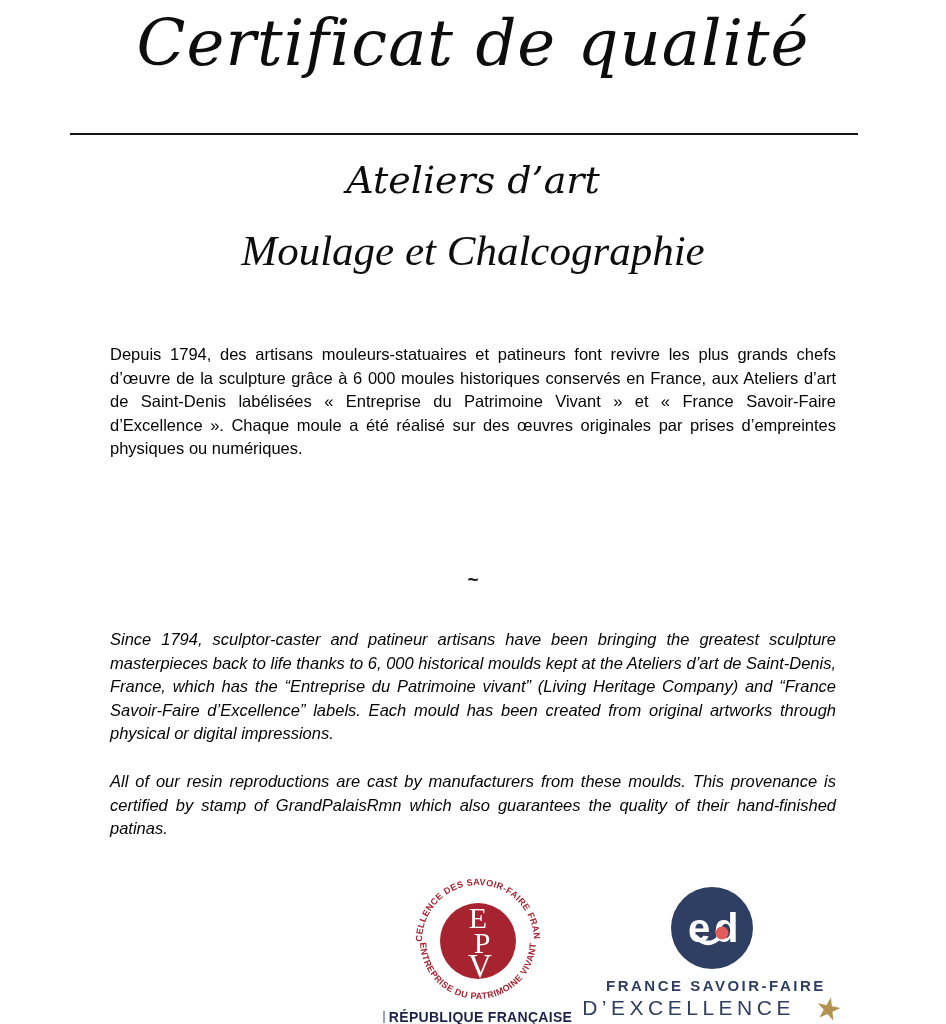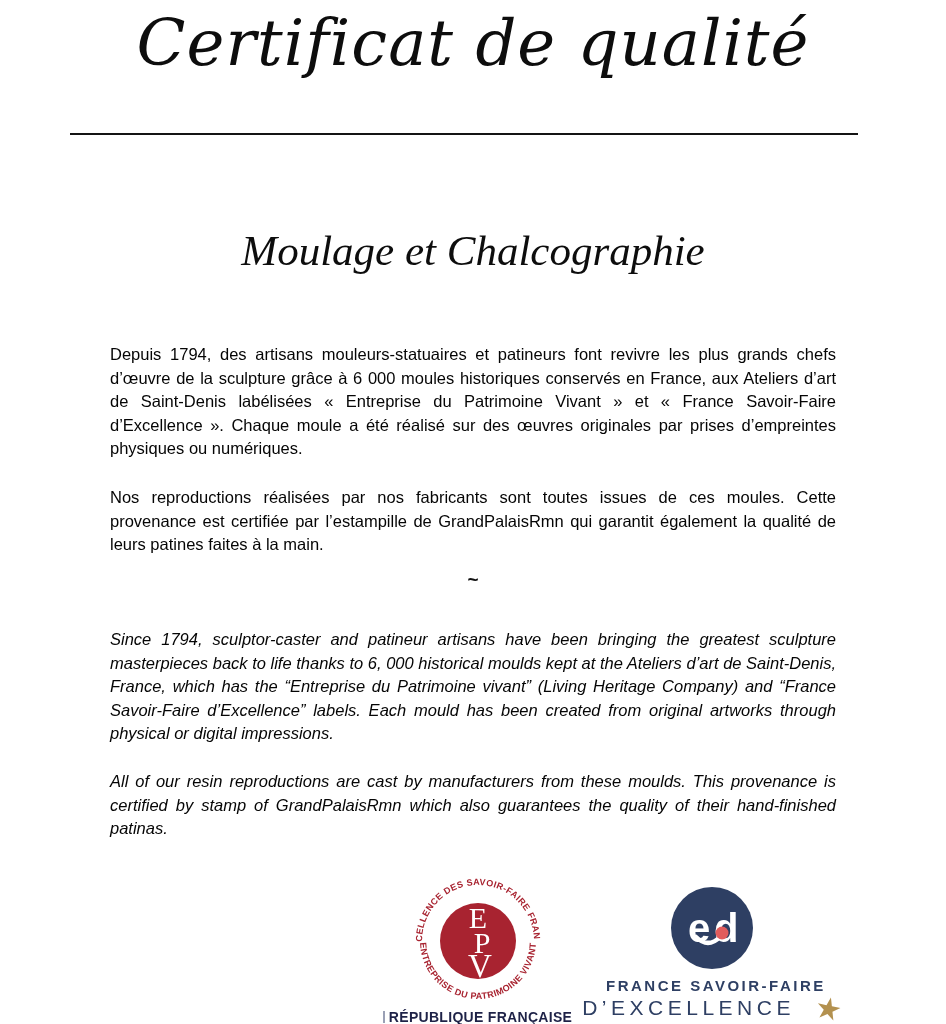--- a/index.html
+++ b/index.html
@@ -155,24 +155,24 @@
 </style>
 </head>
 <body>
 
 <div class="page">
 
   <div class="cert-title">Certificat de qualité</div>
 
   <div class="rule"></div>
 
+  <div class="subtitle1">Ateliers d’art</div>
   <div class="subtitle2">Moulage et Chalcographie</div>
 
   <p class="para fr1">Depuis 1794, des artisans mouleurs-statuaires et patineurs font revivre les plus grands chefs d’œuvre de la sculpture grâce à 6 000 moules historiques conservés en France, aux Ateliers d’art de Saint-Denis labélisées « Entreprise du Patrimoine Vivant » et « France Savoir-Faire d’Excellence ». Chaque moule a été réalisé sur des œuvres originales par prises d’empreintes physiques ou numériques.</p>
-  <p class="para fr2">Nos reproductions réalisées par nos fabricants sont toutes issues de ces moules. Cette provenance est certifiée par l’estampille de GrandPalaisRmn qui garantit également la qualité de leurs patines faites à la main.</p>
 
   <div class="tilde">~</div>
 
   <p class="para en en1">Since 1794, sculptor-caster and patineur artisans have been bringing the greatest sculpture masterpieces back to life thanks to 6, 000 historical moulds kept at the Ateliers d’art de Saint-Denis, France, which has the “Entreprise du Patrimoine vivant” (Living Heritage Company) and “France Savoir-Faire d’Excellence” labels. Each mould has been created from original artworks through physical or digital impressions.</p>
   <p class="para en en2">All of our resin reproductions are cast by manufacturers from these moulds. This provenance is certified by stamp of GrandPalaisRmn which also guarantees the quality of their hand-finished patinas.</p>
 
 
   <div class="epv-logo">
     <svg width="152" height="132" viewBox="0 0 152 132">
       <defs>

